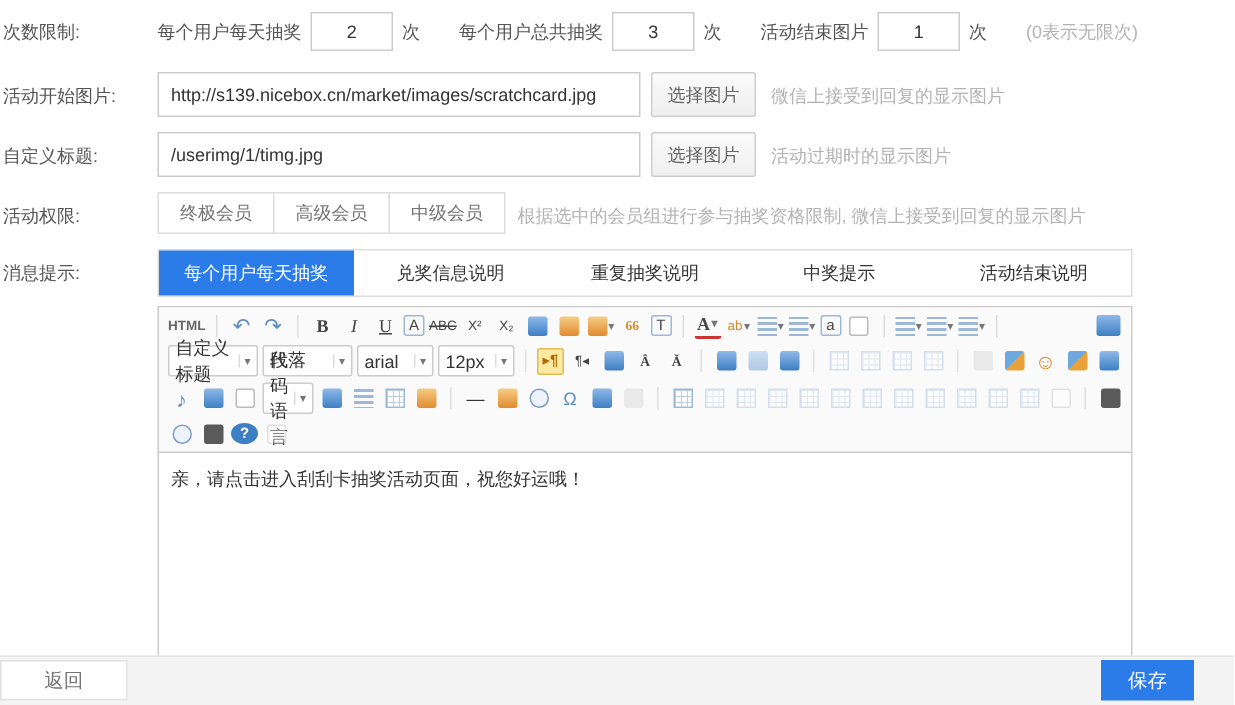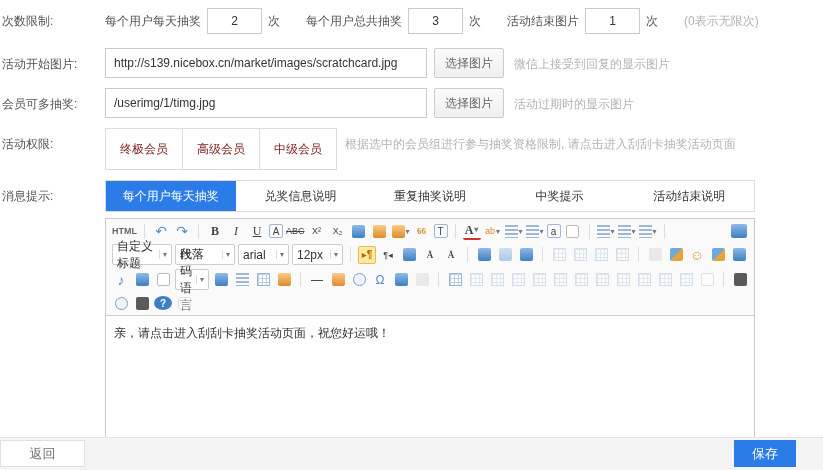--- a/index.html
+++ b/index.html
@@ -21,22 +21,22 @@
   
   .img-row { margin-bottom:10px; }
   .text-input { width:322px; height:30px; border:1px solid #ccc; padding:0 8px; font-size:12px; color:#333; }
   .pick-btn { height:30px; margin-left:7px; padding:0 10px; font-size:12px; color:#666;
               background:linear-gradient(#fbfbfb,#efefef); border:1px solid #ccc; border-radius:2px; cursor:pointer; }
   .img-row .hint { margin-left:10px; padding-top:8px; }
 
   
   .perm-row { margin-bottom:10px; }
   .member-group { display:inline-flex; }
-  .member-btn { height:42px; padding:0 14px; background:#fff; border:1px solid #ddd; margin-left:-1px;
-                font-size:12px; color:#7f1d1d; display:flex; align-items:center; cursor:pointer; }
+  .member-btn { height:28px; padding:0 14px; background:#fff; border:1px solid #ddd; margin-left:-1px;
+                font-size:12px; color:#737373; display:flex; align-items:center; cursor:pointer; }
   .member-btn:first-child { margin-left:0; }
   .perm-row .hint { margin-left:8px; padding-top:8px; }
 
   
   .tabs-row { margin-bottom:6px; }
   .tabs { display:flex; width:650px; height:32px; border:1px solid #ddd; background:#fff; }
   .tab { flex:1; display:flex; align-items:center; justify-content:center; font-size:12px; color:#333; cursor:pointer; }
   .tab.active { background:#2b7ce9; color:#fff; }
 
   
@@ -118,34 +118,34 @@
     </div>
 
     <div class="row img-row">
       <div class="row-label">活动开始图片:</div>
       <input class="text-input" type="text" value="http://s139.nicebox.cn/market/images/scratchcard.jpg" style="">
       <button class="pick-btn">选择图片</button>
       <span class="hint">微信上接受到回复的显示图片</span>
     </div>
 
     <div class="row img-row">
-      <div class="row-label">会员可多抽奖:</div>
+      <div class="row-label">自定义标题:</div>
       <input class="text-input" type="text" value="/userimg/1/timg.jpg" style="">
       <button class="pick-btn">选择图片</button>
       <span class="hint">活动过期时的显示图片</span>
     </div>
 
     <div class="row perm-row">
       <div class="row-label">活动权限:</div>
       <div class="member-group" id="member-group">
           <div class="member-btn">终极会员</div>
           <div class="member-btn">高级会员</div>
           <div class="member-btn">中级会员</div>
         </div>
-      <span class="hint">根据选中的会员组进行参与抽奖资格限制, 请点击进入刮刮卡抽奖活动页面</span>
+      <span class="hint">根据选中的会员组进行参与抽奖资格限制, 微信上接受到回复的显示图片</span>
     </div>
 
     <div class="row tabs-row">
       <div class="row-label">消息提示:</div>
       <div class="tabs" id="message-tabs">
           <div class="tab active">每个用户每天抽奖</div>
           <div class="tab">兑奖信息说明</div>
           <div class="tab">重复抽奖说明</div>
           <div class="tab">中奖提示</div>
           <div class="tab">活动结束说明</div>

